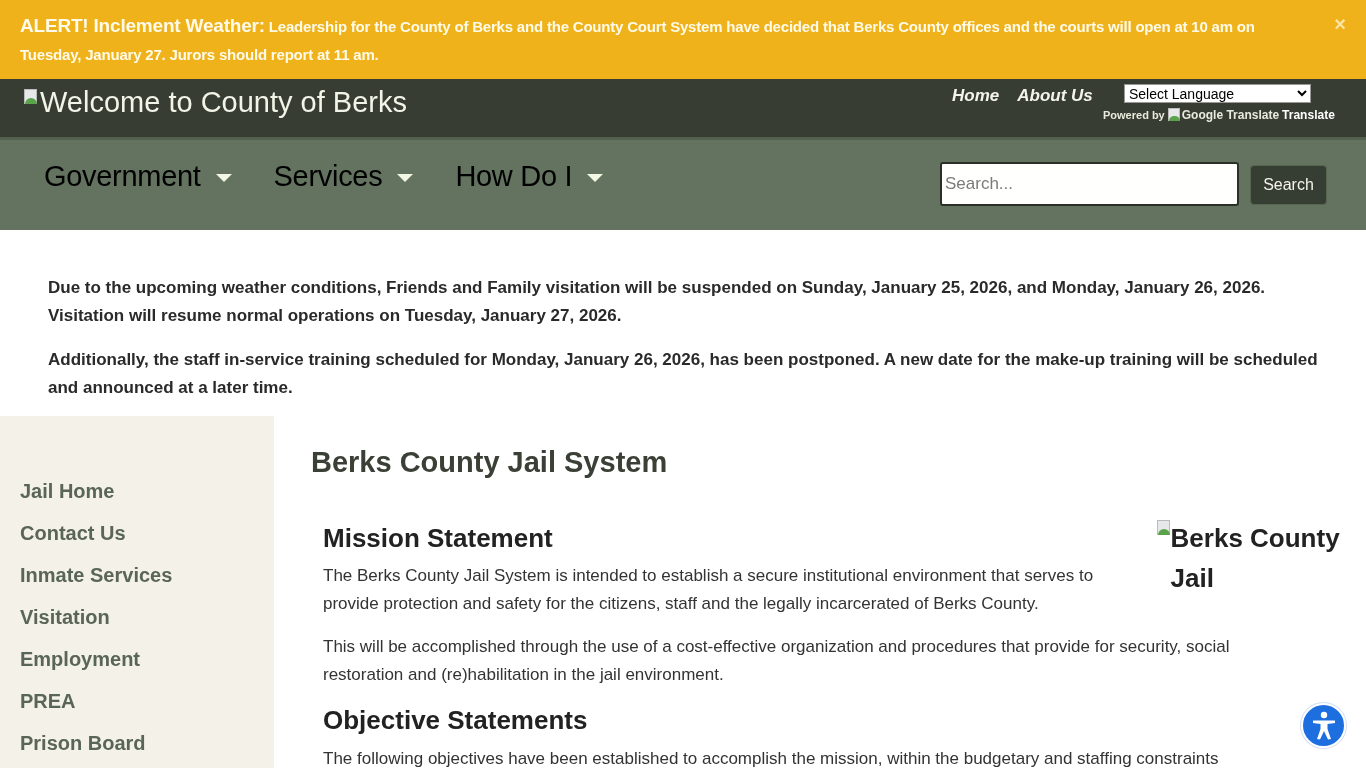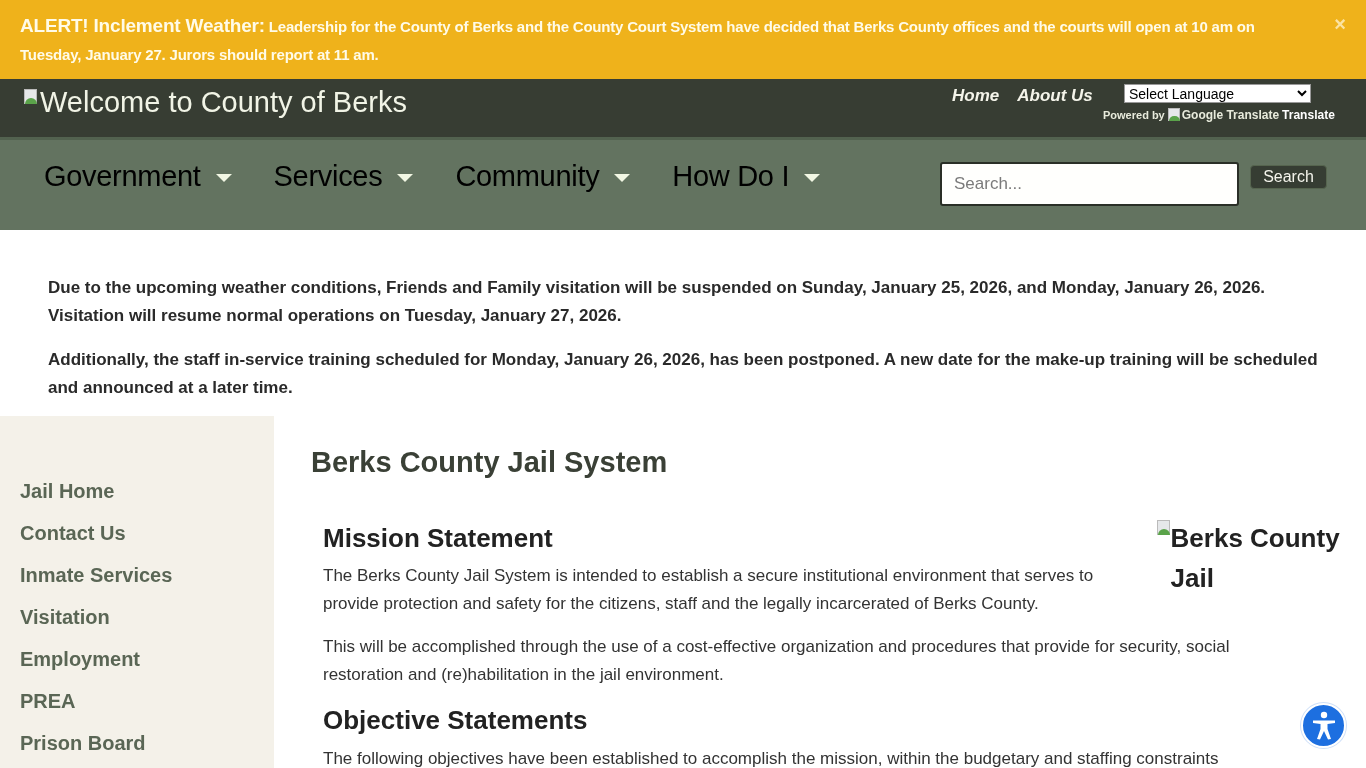--- a/index.html
+++ b/index.html
@@ -44,25 +44,25 @@
     .main-nav {
       position: absolute; left: 0; top: 137px; width: 1366px; height: 93px;
       background: #637360; border-top: 3px solid #52624f;
     }
     .nav-items { position: absolute; left: 44px; top: 20px; display: flex; }
     .nav-item { display: flex; align-items: center; color: #000000; font-size: 29px; margin-right: 42px; cursor: pointer; letter-spacing: -0.3px; }
     .caret { width: 0; height: 0; border-left: 8px solid transparent; border-right: 8px solid transparent; border-top: 8px solid #f2f7e4; margin-left: 15px; margin-top: 2px; }
     .search-input {
       position: absolute; left: 940px; top: 22px; width: 299px; height: 44px;
       border: 2px solid #2a2f27; border-radius: 3px; background: #fffffd;
-      font-size: 17px; padding-left: 12px; font-family: "Liberation Sans", sans-serif; color: #333;
+      font-size: 17px; padding-left: 3px; font-family: "Liberation Sans", sans-serif; color: #333;
     }
     .search-input::placeholder { color: #7b7b7b; }
     .search-btn {
-      position: absolute; left: 1250px; top: 25px; width: 77px; height: 24px;
+      position: absolute; left: 1250px; top: 25px; width: 77px; height: 40px;
       background: #363d33; color: #f4f4ec; border: 1px solid #56654f; border-radius: 4px;
       font-size: 16px; font-family: "Liberation Sans", sans-serif; cursor: pointer;
     }
 
     
     .notice { position: absolute; left: 48px; top: 274px; width: 1280px; color: #2a2a2a; font-weight: bold; font-size: 17px; line-height: 28px; }
     .notice p { margin-bottom: 16px; }
 
     
     .sidebar { position: absolute; left: 0; top: 416px; width: 274px; height: 352px; background: #f4f1e9; }
@@ -131,24 +131,20 @@
   <div class="nav-items">
     <div class="nav-item">
       <span>Government</span>
       <span class="caret"></span>
     </div>
     <div class="nav-item">
       <span>Services</span>
       <span class="caret"></span>
     </div>
     <div class="nav-item">
-      <span>Community</span>
-      <span class="caret"></span>
-    </div>
-    <div class="nav-item">
       <span>How Do I</span>
       <span class="caret"></span>
     </div>
   </div>
   <input class="search-input" type="text" placeholder="Search..." style="">
   <button class="search-btn">Search</button>
 </div>
 
 <div class="notice">
   <p>Due to the upcoming weather conditions, Friends and Family visitation will be suspended on Sunday, January 25, 2026, and Monday, January 26, 2026. Visitation will resume normal operations on Tuesday, January 27, 2026.</p>

